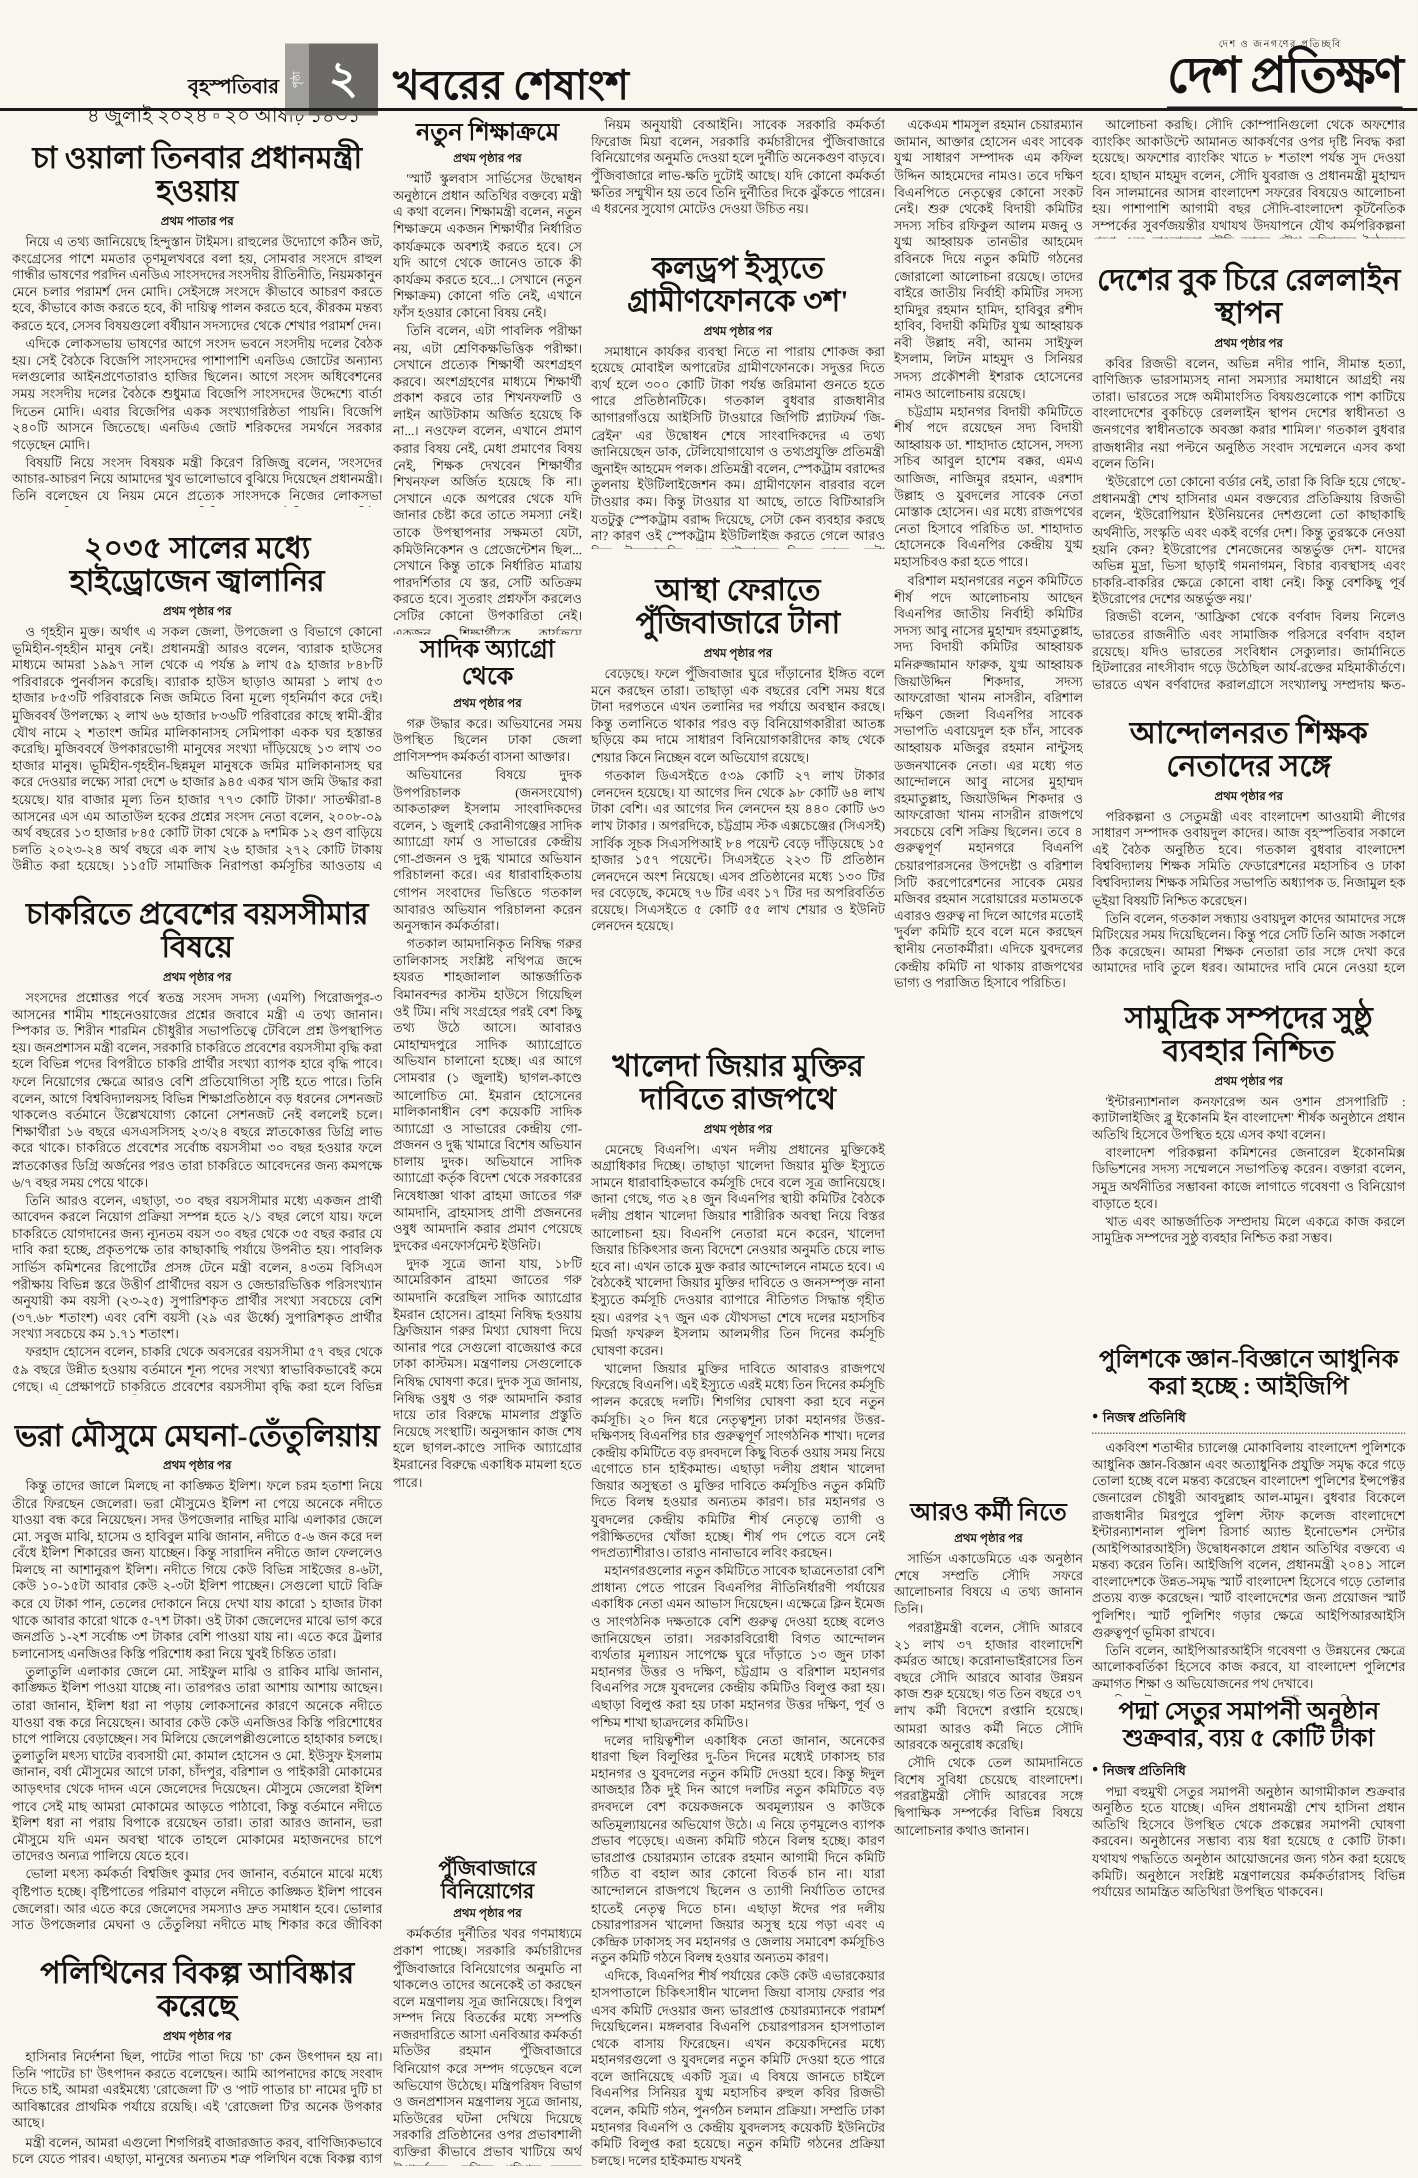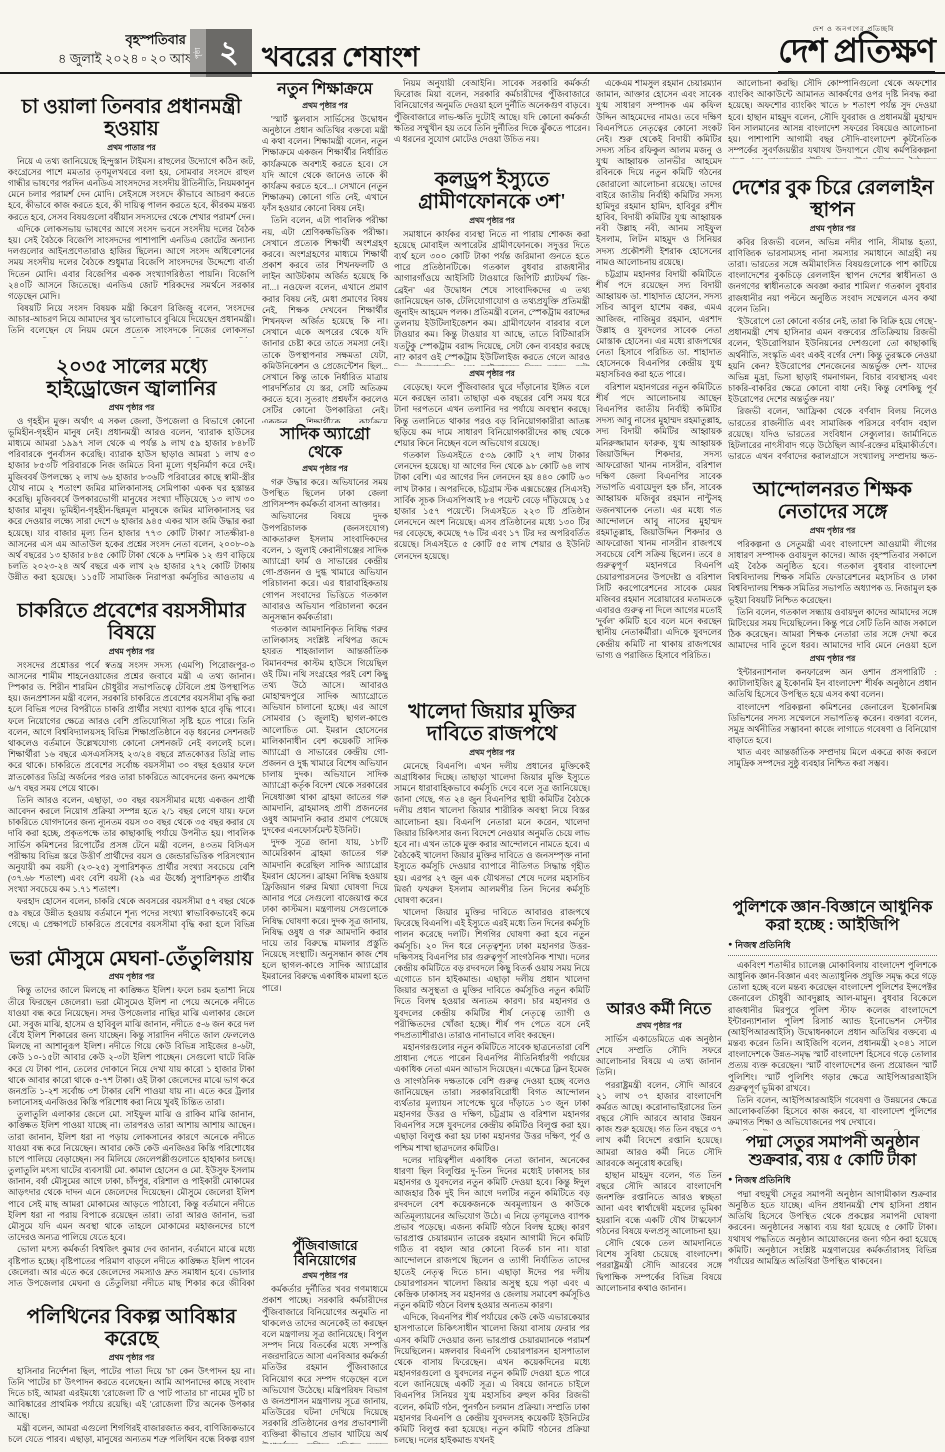--- a/index.html
+++ b/index.html
@@ -7,21 +7,21 @@
     width:945px;height:1452px;
     background:#efede6;
     font-family:"Liberation Serif","DejaVu Serif",serif;
     color:#141414;
     -webkit-font-smoothing:antialiased;
   }
   .page{position:relative;width:945px;height:1452px;background:#f8f6ef;overflow:hidden;}
 
   
   .topline{position:absolute;left:0;top:72px;width:945px;height:2px;background:#1a1a1a;}
-  .dateblock{position:absolute;left:58px;top:33px;width:128px;text-align:right;}
+  .dateblock{position:absolute;left:58px;top:51px;width:128px;text-align:right;}
   .weekday{font-weight:bold;font-size:13px;line-height:1.1;}
   .dateline{font-size:13px;margin-top:2px;white-space:nowrap;}
   .pagebox{position:absolute;left:190px;top:29px;width:62px;height:48px;display:flex;}
   .pagebox .strip{width:16px;background:#a09f9c;color:#fff;font-size:7px;
      display:flex;align-items:center;justify-content:center;writing-mode:vertical-rl;transform:rotate(180deg);}
   .pagebox .num{flex:1;background:#6b6a67;color:#fff;font-size:30px;font-weight:bold;
      display:flex;align-items:center;justify-content:center;}
   .sectiontitle{position:absolute;left:262px;top:36px;font-size:27px;font-weight:bold;letter-spacing:0;}
   .masthead{position:absolute;right:10px;top:24px;text-align:center;}
   .masthead .tag{font-size:6.5px;letter-spacing:1px;margin-right:6px;}
@@ -132,20 +132,21 @@
   <div class="col" id="colC">
     <section class="art" style="height:73px">
       <p class="bd">নিয়ম অনুযায়ী বেআইনি। সাবেক সরকারি কর্মকর্তা ফিরোজ মিয়া বলেন, সরকারি কর্মচারীদের পুঁজিবাজারে বিনিয়োগের অনুমতি দেওয়া হলে দুর্নীতি অনেকগুণ বাড়বে। পুঁজিবাজারে লাভ-ক্ষতি দুটোই আছে। যদি কোনো কর্মকর্তা ক্ষতির সম্মুখীন হয় তবে তিনি দুর্নীতির দিকে ঝুঁকতে পারেন। এ ধরনের সুযোগ মোটেও দেওয়া উচিত নয়।</p>
     </section>
     <section class="art" style="height:215px">
       <h2 class="hl hl-lg">কলড্রপ ইস্যুতে গ্রামীণফোনকে ৩শ'</h2>
       <div class="cont">প্রথম পৃষ্ঠার পর</div>
       <p class="bd">সমাধানে কার্যকর ব্যবস্থা নিতে না পারায় শোকজ করা হয়েছে মোবাইল অপারেটর গ্রামীণফোনকে। সদুত্তর দিতে ব্যর্থ হলে ৩০০ কোটি টাকা পর্যন্ত জরিমানা গুনতে হতে পারে প্রতিষ্ঠানটিকে। গতকাল বুধবার রাজধানীর আগারগাঁওয়ে আইসিটি টাওয়ারে জিপিটি প্ল্যাটফর্ম 'জি-ব্রেইন' এর উদ্বোধন শেষে সাংবাদিকদের এ তথ্য জানিয়েছেন ডাক, টেলিযোগাযোগ ও তথ্যপ্রযুক্তি প্রতিমন্ত্রী জুনাইদ আহমেদ পলক। প্রতিমন্ত্রী বলেন, স্পেকট্রাম বরাদ্দের তুলনায় ইউটিলাইজেশন কম। গ্রামীণফোন বারবার বলে টাওয়ার কম। কিন্তু টাওয়ার যা আছে, তাতে বিটিআরসি যতটুকু স্পেকট্রাম বরাদ্দ দিয়েছে, সেটা কেন ব্যবহার করছে না? কারণ ওই স্পেকট্রাম ইউটিলাইজ করতে গেলে আরও কিছু টেকনোলজি এবং ফাইন্যান্সের বিষয় আছে, সেটা তাদের প্রতিশ্রুতি ছিল। কেন তারা সেটা করল না? এ কারণে আমরা তাদের শোকজ করেছি। তারা সদুত্তর দিতে না পারলে এক কোটি থেকে তিনশ কোটি টাকা জরিমানা করা হতে পারে। এর আগে, গত ৩০ জুন বাংলাদেশ টেলিযোগাযোগ নিয়ন্ত্রণ কমিশন (বিটিআরসি) আয়োজিত মোবাইল অপারেটরদের সেবার মান সংক্রান্ত বৈঠক অনুষ্ঠিত হয়েছে। এতে কল ড্রপের বিষয়ে কোনো মোবাইল অপারেটর ছাড় পাবে না বলে মন্তব্য করেন ডাক, টেলিযোগাযোগ ও তথ্য প্রযুক্তি প্রতিমন্ত্রী পলক।</p>
     </section>
     <section class="art" style="height:317px">
+      <h2 class="hl hl-lg">আস্থা ফেরাতে পুঁজিবাজারে টানা</h2>
       <div class="cont">প্রথম পৃষ্ঠার পর</div>
       <p class="bd">বেড়েছে। ফলে পুঁজিবাজার ঘুরে দাঁড়ানোর ইঙ্গিত বলে মনে করছেন তারা। তাছাড়া এক বছরের বেশি সময় ধরে টানা দরপতনে এখন তলানির দর পর্যায়ে অবস্থান করছে। কিন্তু তলানিতে থাকার পরও বড় বিনিয়োগকারীরা আতঙ্ক ছড়িয়ে কম দামে সাধারণ বিনিয়োগকারীদের কাছ থেকে শেয়ার কিনে নিচ্ছেন বলে অভিযোগ রয়েছে।</p>
       <p class="bd">গতকাল ডিএসইতে ৫৩৯ কোটি ২৭ লাখ টাকার লেনদেন হয়েছে। যা আগের দিন থেকে ৯৮ কোটি ৬৪ লাখ টাকা বেশি। এর আগের দিন লেনদেন হয় ৪৪০ কোটি ৬৩ লাখ টাকার । অপরদিকে, চট্টগ্রাম স্টক এক্সচেঞ্জের (সিএসই) সার্বিক সূচক সিএসপিআই ৮৪ পয়েন্ট বেড়ে দাঁড়িয়েছে ১৫ হাজার ১৫৭ পয়েন্টে। সিএসইতে ২২৩ টি প্রতিষ্ঠান লেনদেনে অংশ নিয়েছে। এসব প্রতিষ্ঠানের মধ্যে ১৩০ টির দর বেড়েছে, কমেছে ৭৬ টির এবং ১৭ টির দর অপরিবর্তিত রয়েছে। সিএসইতে ৫ কোটি ৫৫ লাখ শেয়ার ও ইউনিট লেনদেন হয়েছে।</p>
     </section>
     <section class="art">
       <h2 class="hl hl-lg">খালেদা জিয়ার মুক্তির দাবিতে রাজপথে</h2>
       <div class="cont">প্রথম পৃষ্ঠার পর</div>
       <p class="bd">মেনেছে বিএনপি। এখন দলীয় প্রধানের মুক্তিকেই অগ্রাধিকার দিচ্ছে। তাছাড়া খালেদা জিয়ার মুক্তি ইস্যুতে সামনে ধারাবাহিকভাবে কর্মসূচি দেবে বলে সূত্র জানিয়েছে। জানা গেছে, গত ২৪ জুন বিএনপির স্থায়ী কমিটির বৈঠকে দলীয় প্রধান খালেদা জিয়ার শারীরিক অবস্থা নিয়ে বিস্তর আলোচনা হয়। বিএনপি নেতারা মনে করেন, খালেদা জিয়ার চিকিৎসার জন্য বিদেশে নেওয়ার অনুমতি চেয়ে লাভ হবে না। এখন তাকে মুক্ত করার আন্দোলনে নামতে হবে। এ বৈঠকেই খালেদা জিয়ার মুক্তির দাবিতে ও জনসম্পৃক্ত নানা ইস্যুতে কর্মসূচি দেওয়ার ব্যাপারে নীতিগত সিদ্ধান্ত গৃহীত হয়। এরপর ২৭ জুন এক যৌথসভা শেষে দলের মহাসচিব মির্জা ফখরুল ইসলাম আলমগীর তিন দিনের কর্মসূচি ঘোষণা করেন।</p>
       <p class="bd">খালেদা জিয়ার মুক্তির দাবিতে আবারও রাজপথে ফিরেছে বিএনপি। এই ইস্যুতে এরই মধ্যে তিন দিনের কর্মসূচি পালন করেছে দলটি। শিগগির ঘোষণা করা হবে নতুন কর্মসূচি। ২০ দিন ধরে নেতৃত্বশূন্য ঢাকা মহানগর উত্তর-দক্ষিণসহ বিএনপির চার গুরুত্বপূর্ণ সাংগঠনিক শাখা। দলের কেন্দ্রীয় কমিটিতে বড় রদবদলে কিছু বিতর্ক ওয়ায় সময় নিয়ে এগোতে চান হাইকমান্ড। এছাড়া দলীয় প্রধান খালেদা জিয়ার অসুস্থতা ও মুক্তির দাবিতে কর্মসূচিও নতুন কমিটি দিতে বিলম্ব হওয়ার অন্যতম কারণ। চার মহানগর ও যুবদলের কেন্দ্রীয় কমিটির শীর্ষ নেতৃত্বে ত্যাগী ও পরীক্ষিতদের খোঁজা হচ্ছে। শীর্ষ পদ পেতে বসে নেই পদপ্রত্যাশীরাও। তারাও নানাভাবে লবিং করছেন।</p>
       <p class="bd">মহানগরগুলোর নতুন কমিটিতে সাবেক ছাত্রনেতারা বেশি প্রাধান্য পেতে পারেন বিএনপির নীতিনির্ধারণী পর্যায়ের একাধিক নেতা এমন আভাস দিয়েছেন। এক্ষেত্রে ক্লিন ইমেজ ও সাংগঠনিক দক্ষতাকে বেশি গুরুত্ব দেওয়া হচ্ছে বলেও জানিয়েছেন তারা। সরকারবিরোধী বিগত আন্দোলন ব্যর্থতার মূল্যায়ন সাপেক্ষে ঘুরে দাঁড়াতে ১৩ জুন ঢাকা মহানগর উত্তর ও দক্ষিণ, চট্টগ্রাম ও বরিশাল মহানগর বিএনপির সঙ্গে যুবদলের কেন্দ্রীয় কমিটিও বিলুপ্ত করা হয়। এছাড়া বিলুপ্ত করা হয় ঢাকা মহানগর উত্তর দক্ষিণ, পূর্ব ও পশ্চিম শাখা ছাত্রদলের কমিটিও।</p>
@@ -158,21 +159,20 @@
     <section class="art" style="height:920px">
       <p class="bd">একেএম শামসুল রহমান চেয়ারম্যান জামান, আক্তার হোসেন এবং সাবেক যুগ্ম সাধারণ সম্পাদক এম কফিল উদ্দিন আহমেদের নামও। তবে দক্ষিণ বিএনপিতে নেতৃত্বের কোনো সংকট নেই। শুরু থেকেই বিদায়ী কমিটির সদস্য সচিব রফিকুল আলম মজনু ও যুগ্ম আহ্বায়ক তানভীর আহমেদ রবিনকে দিয়ে নতুন কমিটি গঠনের জোরালো আলোচনা রয়েছে। তাদের বাইরে জাতীয় নির্বাহী কমিটির সদস্য হামিদুর রহমান হামিদ, হাবিবুর রশীদ হাবিব, বিদায়ী কমিটির যুগ্ম আহ্বায়ক নবী উল্লাহ নবী, আনম সাইফুল ইসলাম, লিটন মাহমুদ ও সিনিয়র সদস্য প্রকৌশলী ইশরাক হোসেনের নামও আলোচনায় রয়েছে।</p>
       <p class="bd">চট্টগ্রাম মহানগর বিদায়ী কমিটিতে শীর্ষ পদে রয়েছেন সদ্য বিদায়ী আহ্বায়ক ডা. শাহাদাত হোসেন, সদস্য সচিব আবুল হাশেম বক্কর, এমএ আজিজ, নাজিমুর রহমান, এরশাদ উল্লাহ ও যুবদলের সাবেক নেতা মোস্তাক হোসেন। এর মধ্যে রাজপথের নেতা হিসাবে পরিচিত ডা. শাহাদাত হোসেনকে বিএনপির কেন্দ্রীয় যুগ্ম মহাসচিবও করা হতে পারে।</p>
       <p class="bd">বরিশাল মহানগরের নতুন কমিটিতে শীর্ষ পদে আলোচনায় আছেন বিএনপির জাতীয় নির্বাহী কমিটির সদস্য আবু নাসের মুহাম্মদ রহমাতুল্লাহ, সদ্য বিদায়ী কমিটির আহ্বায়ক মনিরুজ্জামান ফারুক, যুগ্ম আহ্বায়ক জিয়াউদ্দিন শিকদার, সদস্য আফরোজা খানম নাসরীন, বরিশাল দক্ষিণ জেলা বিএনপির সাবেক সভাপতি এবায়েদুল হক চাঁন, সাবেক আহ্বায়ক মজিবুর রহমান নান্টুসহ ডজনখানেক নেতা। এর মধ্যে গত আন্দোলনে আবু নাসের মুহাম্মদ রহমাতুল্লাহ, জিয়াউদ্দিন শিকদার ও আফরোজা খানম নাসরীন রাজপথে সবচেয়ে বেশি সক্রিয় ছিলেন। তবে ৪ গুরুত্বপূর্ণ মহানগরে বিএনপি চেয়ারপারসনের উপদেষ্টা ও বরিশাল সিটি করপোরেশনের সাবেক মেয়র মজিবর রহমান সরোয়ারের মতামতকে এবারও গুরুত্ব না দিলে আগের মতোই 'দুর্বল' কমিটি হবে বলে মনে করছেন স্থানীয় নেতাকর্মীরা। এদিকে যুবদলের কেন্দ্রীয় কমিটি না থাকায় রাজপথের ভাগ্য ও পরাজিত হিসাবে পরিচিত।</p>
     </section>
     <section class="art">
       <h2 class="hl hl-md">আরও কর্মী নিতে</h2>
       <div class="cont">প্রথম পৃষ্ঠার পর</div>
       <p class="bd">সার্ভিস একাডেমিতে এক অনুষ্ঠান শেষে সম্প্রতি সৌদি সফরে আলোচনার বিষয়ে এ তথ্য জানান তিনি।</p>
       <p class="bd">পররাষ্ট্রমন্ত্রী বলেন, সৌদি আরবে ২১ লাখ ৩৭ হাজার বাংলাদেশি কর্মরত আছে। করোনাভাইরাসের তিন বছরে সৌদি আরবে আবার উন্নয়ন কাজ শুরু হয়েছে। গত তিন বছরে ৩৭ লাখ কর্মী বিদেশে রপ্তানি হয়েছে। আমরা আরও কর্মী নিতে সৌদি আরবকে অনুরোধ করেছি।</p>
-      <p class="bd">হাছান মাহমুদ বলেন, গত তিন বছরে সৌদি আরবে বাংলাদেশি জনশক্তি রপ্তানিতে আরও স্বচ্ছতা আনা এবং স্বার্থান্বেষী মহলের ভূমিকা হয়রানি বন্ধে একটি যৌথ টাস্কফোর্স গঠনের বিষয়ে ফলপ্রসূ আলোচনা হয়।</p>
       <p class="bd">সৌদি থেকে তেল আমদানিতে বিশেষ সুবিধা চেয়েছে বাংলাদেশ। পররাষ্ট্রমন্ত্রী সৌদি আরবের সঙ্গে দ্বিপাক্ষিক সম্পর্কের বিভিন্ন বিষয়ে আলোচনার কথাও জানান।</p>
     </section>
   </div>
 
   <div class="col" id="colE">
     <section class="art" style="height:81px">
       <p class="bd">আলোচনা করছি। সৌদি কোম্পানিগুলো থেকে অফশোর ব্যাংকিং আকাউন্টে আমানত আকর্ষণের ওপর দৃষ্টি নিবদ্ধ করা হয়েছে। অফশোর ব্যাংকিং খাতে ৮ শতাংশ পর্যন্ত সুদ দেওয়া হবে। হাছান মাহমুদ বলেন, সৌদি যুবরাজ ও প্রধানমন্ত্রী মুহাম্মদ বিন সালমানের আসন্ন বাংলাদেশ সফরের বিষয়েও আলোচনা হয়। পাশাপাশি আগামী বছর সৌদি-বাংলাদেশ কূটনৈতিক সম্পর্কের সুবর্ণজয়ন্তীর যথাযথ উদযাপনে যৌথ কর্মপরিকল্পনা গ্রহণ এবং বাংলাদেশ-সৌদি আরব যৌথ কমিশনের বৈঠককে মন্ত্রী পর্যায়ে উন্নীত করার সিদ্ধান্ত নেন তারা।</p>
     </section>
     <section class="art" style="height:302px">
       <h2 class="hl hl-lg">দেশের বুক চিরে রেললাইন স্থাপন</h2>
@@ -181,20 +181,21 @@
       <p class="bd">'ইউরোপে তো কোনো বর্ডার নেই, তারা কি বিক্রি হয়ে গেছে'- প্রধানমন্ত্রী শেখ হাসিনার এমন বক্তব্যের প্রতিক্রিয়ায় রিজভী বলেন, 'ইউরোপিয়ান ইউনিয়নের দেশগুলো তো কাছাকাছি অর্থনীতি, সংস্কৃতি এবং একই বর্গের দেশ। কিন্তু তুরস্ককে নেওয়া হয়নি কেন? ইউরোপের শেনজেনের অন্তর্ভুক্ত দেশ- যাদের অভিন্ন মুদ্রা, ভিসা ছাড়াই গমনাগমন, বিচার ব্যবস্থাসহ এবং চাকরি-বাকরির ক্ষেত্রে কোনো বাধা নেই। কিন্তু বেশকিছু পূর্ব ইউরোপের দেশের অন্তর্ভুক্ত নয়।'</p>
       <p class="bd">রিজভী বলেন, 'আফ্রিকা থেকে বর্ণবাদ বিলয় নিলেও ভারতের রাজনীতি এবং সামাজিক পরিসরে বর্ণবাদ বহাল রয়েছে। যদিও ভারতের সংবিধান সেক্যুলার। জার্মানিতে হিটলারের নাৎসীবাদ গড়ে উঠেছিল আর্য-রক্তের মহিমাকীর্তণে। ভারতে এখন বর্ণবাদের করালগ্রাসে সংখ্যালঘু সম্প্রদায় ক্ষত-বিক্ষত।' ভারত সফরে প্রধানমন্ত্রীর সঙ্গে স্বাক্ষরিত সমঝোতা-স্মারক প্রসঙ্গে রিজভী বলেন, ''এখন সেই দেশের সঙ্গে বাংলাদেশের 'ডামি' সরকারের প্রধানমন্ত্রী নানা চুক্তি ও সমঝোতা স্মারকে স্বাক্ষর করেছেন। বাংলাদেশের জনগণ এহেন দুই সরকারের সমঝোতার উদ্যোগ অসম এবং বাংলাদেশের স্বার্থবিরোধী বলে মনে করে। এতে বাংলাদেশের মানুষ তীব্র ক্ষোভে ফেটে পড়েছে। মূলত ভারতকে করিডোর দেওয়ায় ভেতর দিয়ে ভারতের ট্রানজিট পাওয়ার একটি সুবর্ণ সুযোগ সৃষ্টি হবে।' এই রেলওয়ে করিডোরের স্থাপনের চুক্তি তারই প্রতিফলন।'</p>
     </section>
     <section class="art" style="height:190px">
       <h2 class="hl hl-lg">আন্দোলনরত শিক্ষক নেতাদের সঙ্গে</h2>
       <div class="cont">প্রথম পৃষ্ঠার পর</div>
       <p class="bd">পরিকল্পনা ও সেতুমন্ত্রী এবং বাংলাদেশ আওয়ামী লীগের সাধারণ সম্পাদক ওবায়দুল কাদের। আজ বৃহস্পতিবার সকালে এই বৈঠক অনুষ্ঠিত হবে। গতকাল বুধবার বাংলাদেশ বিশ্ববিদ্যালয় শিক্ষক সমিতি ফেডারেশনের মহাসচিব ও ঢাকা বিশ্ববিদ্যালয় শিক্ষক সমিতির সভাপতি অধ্যাপক ড. নিজামুল হক ভূইয়া বিষয়টি নিশ্চিত করেছেন।</p>
       <p class="bd">তিনি বলেন, গতকাল সন্ধ্যায় ওবায়দুল কাদের আমাদের সঙ্গে মিটিংয়ের সময় দিয়েছিলেন। কিন্তু পরে সেটি তিনি আজ সকালে ঠিক করেছেন। আমরা শিক্ষক নেতারা তার সঙ্গে দেখা করে আমাদের দাবি তুলে ধরব। আমাদের দাবি মেনে নেওয়া হলে আমরা কর্মবিরতির আন্দোলন থেকে নিজেদের প্রত্যাহার করব, অন্যথায় আমাদের আন্দোলন চলবে। প্রসঙ্গত, সর্বজনীন পেনশন স্কিম সংক্রান্ত 'বৈষম্যমূলক প্রজ্ঞাপন' প্রত্যাহার এবং পূর্বের পেনশন স্কিম চালু রাখার দাবিতে গত ২০ মে সংবাদ সম্মেলন করে বাংলাদেশ বিশ্ববিদ্যালয় শিক্ষক সমিতি ফেডারেশন। তার ধারাবাহিকতায় ২৬ মে বেলা সাড়ে ১১টায় ঢাকা বিশ্ববিদ্যালয়সহ সারাদেশের ৩৫টি বিশ্ববিদ্যালয়ে একযোগে মানববন্ধন করেন বিশ্ববিদ্যালয়ের শিক্ষকরা। এরপর ২৮ মে দুই ঘণ্টা এবং ২৫-২৭ জুন তিনদিন সারাদেশে অর্ধদিবস কর্মবিরতি পালন করা হয়। পরে গত ৩০ জুন পূর্ণ কর্মবিরতি পালন করা হয় এবং ১ জুলাই থেকে সর্বাত্মক কর্মবিরতি শুরু হয়।</p>
     </section>
     <section class="art" style="height:245px">
+      <h2 class="hl hl-lg">সামুদ্রিক সম্পদের সুষ্ঠু ব্যবহার নিশ্চিত</h2>
       <div class="cont">প্রথম পৃষ্ঠার পর</div>
       <p class="bd">'ইন্টারন্যাশনাল কনফারেন্স অন ওশান প্রসপারিটি : ক্যাটালাইজিং ব্লু ইকোনমি ইন বাংলাদেশ' শীর্ষক অনুষ্ঠানে প্রধান অতিথি হিসেবে উপস্থিত হয়ে এসব কথা বলেন।</p>
       <p class="bd">বাংলাদেশ পরিকল্পনা কমিশনের জেনারেল ইকোনমিক্স ডিভিশনের সদস্য সম্মেলনে সভাপতিত্ব করেন। বক্তারা বলেন, সমুদ্র অর্থনীতির সম্ভাবনা কাজে লাগাতে গবেষণা ও বিনিয়োগ বাড়াতে হবে।</p>
       <p class="bd">খাত এবং আন্তর্জাতিক সম্প্রদায় মিলে একত্রে কাজ করলে সামুদ্রিক সম্পদের সুষ্ঠু ব্যবহার নিশ্চিত করা সম্ভব।</p>
     </section>
     <section class="art" style="height:235px">
       <h2 class="hl hl-md">পুলিশকে জ্ঞান-বিজ্ঞানে আধুনিক করা হচ্ছে : আইজিপি</h2>
       <div class="byline">
         <span class="bullet">●</span><span>নিজস্ব প্রতিনিধি</span>
       </div>

